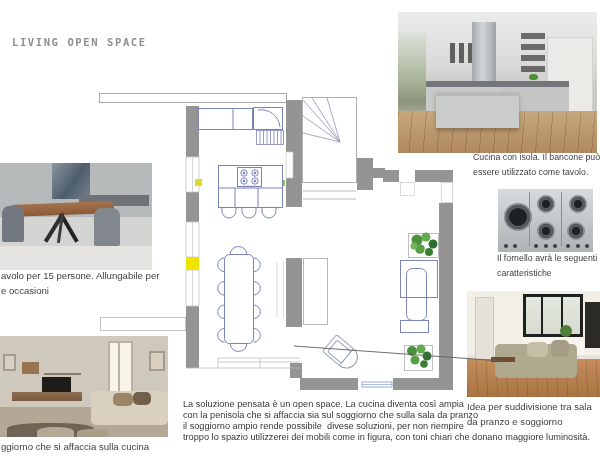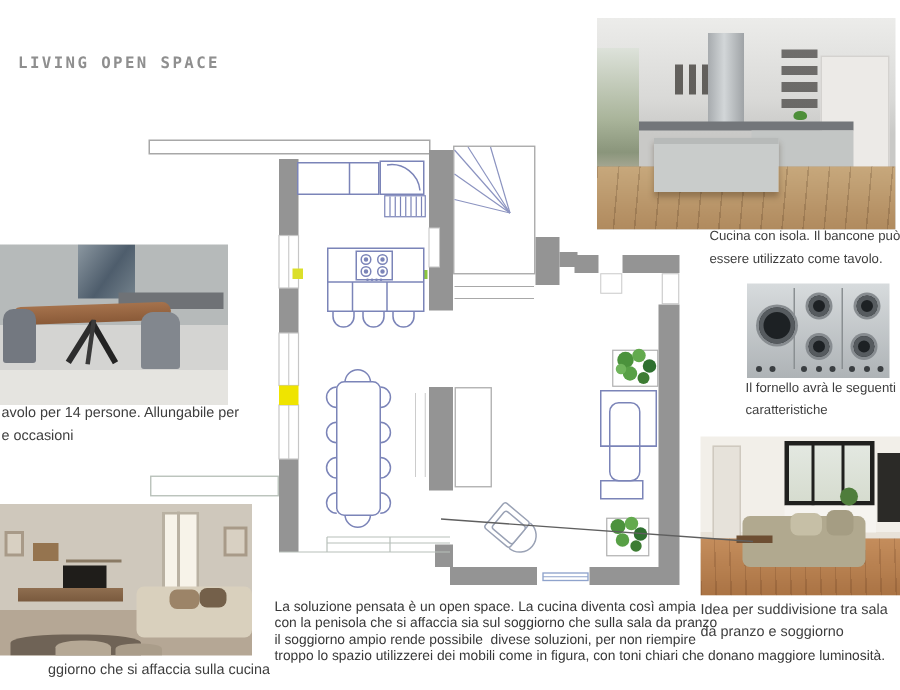--- a/index.html
+++ b/index.html
@@ -82,40 +82,40 @@
 <div class="photo" style="left:0;top:163px;width:152px;height:107px;background:linear-gradient(#b6baba 0 50%,#d4d4d2 50% 78%,#e5e4e0 78%);">
   <div class="ph-el" style="left:34%;top:0;width:25%;height:34%;background:linear-gradient(125deg,#8b97a0,#4e5d6c 55%,#74828c);"></div>
   <div class="ph-el" style="left:52%;top:30%;width:46%;height:10%;background:#6f7276;"></div>
   <div class="ph-el" style="left:5%;top:37%;width:70%;height:11%;border-radius:10px;background:linear-gradient(#a5724c,#8a5a38);transform:rotate(-2deg);"></div>
   <div class="ph-el" style="left:34%;top:46%;width:4px;height:32px;background:#2d2d2d;transform:rotate(32deg);"></div>
   <div class="ph-el" style="left:44%;top:46%;width:4px;height:32px;background:#232323;transform:rotate(-30deg);"></div>
   <div class="ph-el" style="left:39%;top:47%;width:3px;height:30px;background:#3a3a3a;transform:rotate(8deg);"></div>
   <div class="ph-el" style="left:1%;top:40%;width:15%;height:34%;border-radius:7px 7px 2px 2px;background:#737880;"></div>
   <div class="ph-el" style="left:62%;top:42%;width:17%;height:36%;border-radius:8px 8px 2px 2px;background:#82878e;"></div>
 </div>
-<div class="cap cap-md" style="left:1px;top:269px;width:195px;">avolo per 14 persone. Allungabile per
+<div class="cap cap-md" style="left:1px;top:269px;width:195px;">avolo per 15 persone. Allungabile per
 e occasioni</div>
 
 <div class="photo" style="left:0;top:336px;width:168px;height:101px;background:linear-gradient(#cfc8bc 0 70%,#b5a795 70%);">
   <div class="ph-el" style="left:64%;top:5%;width:15%;height:58%;background:#f7f3e9;border:2px solid #b9b1a2;box-sizing:border-box;"></div>
   <div class="ph-el" style="left:70.5%;top:5%;width:2px;height:58%;background:#b9b1a2;"></div>
   <div class="ph-el" style="left:2%;top:18%;width:9px;height:13px;border:2px solid #a89a88;background:#d8d0c2;"></div>
   <div class="ph-el" style="right:2%;top:15%;width:12px;height:16px;border:2px solid #a89a88;background:#d8d0c2;"></div>
   <div class="ph-el" style="left:13%;top:26%;width:10%;height:12%;background:#95744f;"></div>
   <div class="ph-el" style="left:26%;top:37%;width:22%;height:2px;background:#8a7a64;"></div>
   <div class="ph-el" style="left:25%;top:41%;width:17%;height:14%;background:#1f1d1a;"></div>
   <div class="ph-el" style="left:7%;top:55%;width:42%;height:9%;background:linear-gradient(#8f6e50,#7a5a3e);"></div>
   <div class="ph-el round" style="left:54%;top:54%;width:46%;height:34%;background:#d9d0bd;"></div>
   <div class="ph-el round" style="left:67%;top:56%;width:12%;height:13%;background:#9c8468;"></div>
   <div class="ph-el round" style="left:79%;top:55%;width:11%;height:13%;background:#74604a;"></div>
   <div class="ph-el" style="left:4%;bottom:0;width:52%;height:14%;background:#6f6356;border-radius:40% 40% 0 0;"></div>
   <div class="ph-el" style="left:22%;bottom:0;width:22%;height:10%;background:#b5a895;border-radius:45% 45% 0 0;"></div>
   <div class="ph-el" style="left:46%;bottom:0;width:18%;height:8%;background:#aa9d8a;border-radius:45% 45% 0 0;"></div>
 </div>
-<div class="cap cap-md" style="left:1px;top:440px;width:210px;text-align:center;">ggiorno che si affaccia sulla cucina</div>
+<div class="cap cap-md" style="left:1px;top:440px;width:210px;">ggiorno che si affaccia sulla cucina</div>
 
 <div class="para">La soluzione pensata è un open space. La cucina diventa così ampia
 con la penisola che si affaccia sia sul soggiorno che sulla sala da pranzo
 il soggiorno ampio rende possibile  divese soluzioni, per non riempire
 troppo lo spazio utilizzerei dei mobili come in figura, con toni chiari che donano maggiore luminosità.</div>
 
 <div id="plan">
 <svg width="420" height="310" viewBox="95 85 420 310" xmlns="http://www.w3.org/2000/svg">
 
   <g fill="#ffffff" stroke="#a8a8a8" stroke-width="1">

